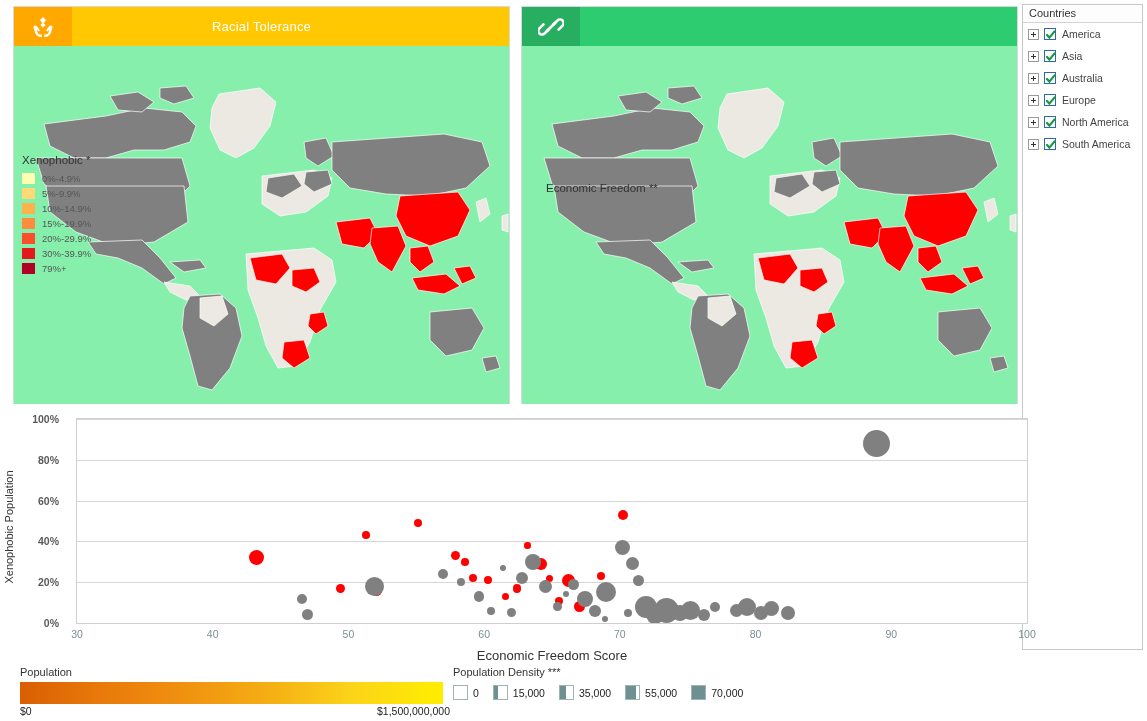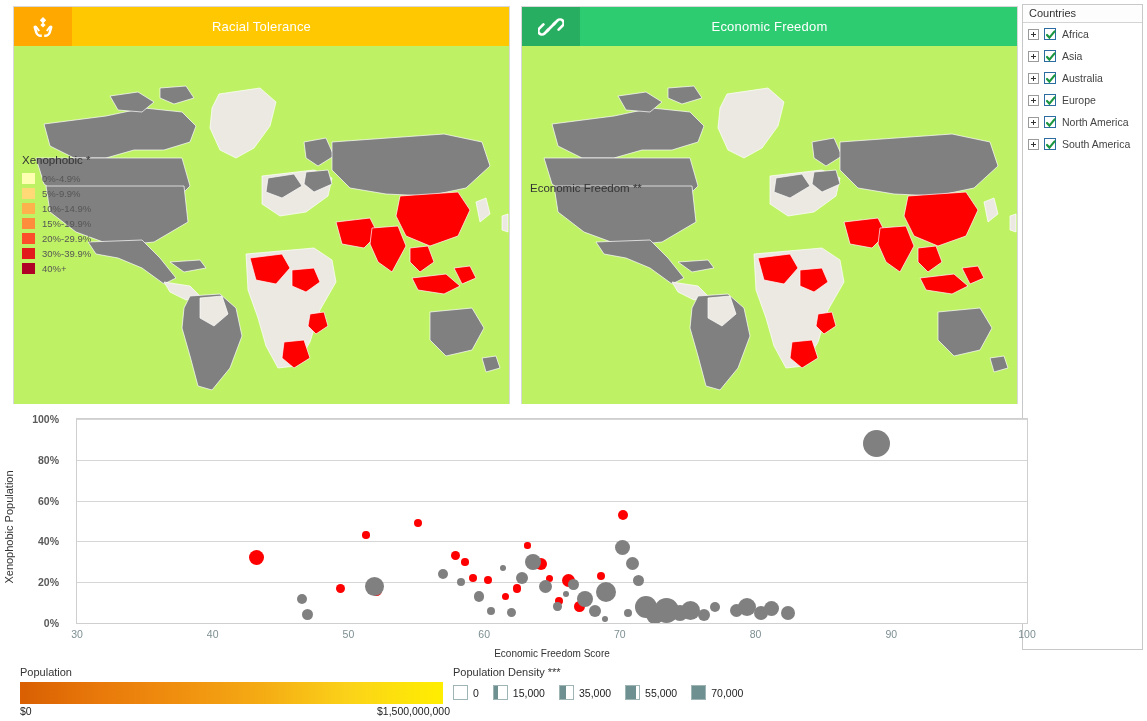--- a/index.html
+++ b/index.html
@@ -23,28 +23,28 @@
   .header-icon { width: 58px; height: 39px; display: flex;
                  align-items: center; justify-content: center; flex: 0 0 58px; }
   .header-title { flex: 1 1 auto; text-align: center; color: #ffffff;
                   font-size: 13px; letter-spacing: .2px;
                   padding-right: 58px; }
   #panel-racial   .panel-header { background: #ffc800; }
   #panel-racial   .header-icon  { background: #ffa800; }
   #panel-economic .panel-header { background: #2ecc71; }
   #panel-economic .header-icon  { background: #27ae60; }
 
-  .map-body { position: relative; height: 358px; background: #bef264;
+  .map-body { position: relative; height: 358px; background: #86efac;
               overflow: hidden; }
   .map-svg { position: absolute; left: 0; top: 0; }
 
   
   .map-legend { position: absolute; z-index: 5; }
   #legend-xeno { left: 8px;  top: 108px; }
-  #legend-econ { left: 8px;  top: 136px; }
+  #legend-econ { left: 24px;  top: 136px; }
   .legend-title { font-size: 11.5px; color: #333; margin-bottom: 5px; }
   .legend-row { display: flex; align-items: center; height: 15px; }
   .legend-swatch { width: 13px; height: 11px; margin-right: 7px; flex: 0 0 13px; }
   .legend-label { font-size: 9.5px; color: #555; white-space: nowrap; }
 
   
   #sidebar { position: absolute; left: 1022px; top: 4px; width: 121px;
              height: 646px; background: #ffffff; border: 1px solid #c8c8c8; }
   #sidebar-header { height: 18px; border-bottom: 1px solid #d4d4d4;
                     padding: 2px 0 0 6px; font-size: 11px; color: #333;
@@ -74,21 +74,21 @@
               background: #d6d6d6; }
   .bubble { position: absolute; border-radius: 50%; }
   .ytick { position: absolute; right: 0; font-size: 10.5px; color: #5a5a5a;
            text-align: right; width: 46px; transform: translateY(-50%); font-weight: bold; }
   .xtick { position: absolute; top: 0; font-size: 10.5px; color: #7d8f93;
            transform: translateX(-50%); }
   #ylabel { position: absolute; left: -4px; top: 113px; font-size: 11px;
             color: #333; transform: rotate(-90deg) translateX(-50%);
             transform-origin: left center; white-space: nowrap; }
   #xlabel { position: absolute; left: 63px; width: 952px; top: 240px;
-            text-align: center; font-size: 10px; color: #333; }
+            text-align: center; font-size: 13px; color: #333; }
 
   
   #pop-legend { position: absolute; left: 20px; top: 666px; width: 430px; }
   #pop-legend .t { font-size: 11px; color: #333; }
   #pop-bar { margin-top: 4px; height: 22px; width: 423px;
              background: linear-gradient(to right, #d95f02 0%, #e8780a 18%,
                          #f0900f 38%, #f5ad14 58%, #fbd319 78%, #ffee00 100%); }
   #pop-ends { position: relative; height: 14px; margin-top: 1px; }
   #pop-ends span { position: absolute; font-size: 10.5px; color: #222; }
   #pop-min { left: 0; }
@@ -197,39 +197,38 @@
             <div class="legend-row">
               <div class="legend-swatch" style="background: rgb(252, 78, 42);"></div>
               <div class="legend-label">20%-29.9%</div>
             </div>
             <div class="legend-row">
               <div class="legend-swatch" style="background: rgb(227, 26, 28);"></div>
               <div class="legend-label">30%-39.9%</div>
             </div>
             <div class="legend-row">
               <div class="legend-swatch" style="background: rgb(177, 0, 38);"></div>
-              <div class="legend-label">40%+</div>
+              <div class="legend-label">79%+</div>
             </div>
           </div>
       </div>
     </div>
   </div>
 
   <div class="map-panel" id="panel-economic">
     <div class="panel-header">
       <div class="header-icon">
         <svg width="26" height="26" viewBox="0 0 26 26">
           <g fill="none" stroke="#fff" stroke-width="2.6" stroke-linecap="round">
             <path d="M10.5 15.5 L6.5 19.5 a3.6 3.6 0 0 1 -5.1 -5.1 L5.4 10.4"></path>
             <path d="M15.5 10.5 L19.5 6.5 a3.6 3.6 0 0 1 5.1 5.1 L20.6 15.6"></path>
             <path d="M9 17 L17 9"></path>
           </g>
         </svg>
       </div>
-      <div class="header-title">Economic Freedom</div>
     </div>
     <div class="map-body">
       <svg class="map-svg" width="495" height="358" viewBox="0 0 495 358">
         <g class="world" stroke="#ffffff" stroke-width="0.7">
           <path d="M205 48 L246 42 L262 56 L256 80 L240 102 L222 112 L206 104 L196 82 L198 62 Z" fill="#ece9e2"></path>
           <path d="M30 78 L92 70 L130 62 L168 66 L182 80 L176 96 L150 104 L120 104 L92 112 L60 112 L36 100 Z" fill="#808080"></path>
           <path d="M96 50 L124 46 L140 56 L128 66 L104 64 Z" fill="#808080"></path>
           <path d="M146 42 L172 40 L180 52 L160 58 L146 52 Z" fill="#808080"></path>
           <path d="M22 112 L168 112 L176 140 L150 166 L130 176 L96 176 L60 160 L30 138 Z" fill="#808080"></path>
           <path d="M32 140 L170 140 L174 176 L140 196 L100 200 L62 186 L36 166 Z" fill="#808080"></path>
@@ -269,21 +268,21 @@
   <div id="sidebar">
     <div id="sidebar-header">Countries</div>
     <div id="sidebar-list">
         <div class="tree-item">
           <span class="expander"></span>
           <span class="checkbox">
             <svg width="12" height="12" viewBox="0 0 12 12">
               <path d="M2 6 L4.4 8.6 L9.6 2.4" stroke="#1a9641" stroke-width="2.2" fill="none" stroke-linecap="round"></path>
             </svg>
           </span>
-          <span class="tree-label">Africa</span>
+          <span class="tree-label">America</span>
         </div>
         <div class="tree-item">
           <span class="expander"></span>
           <span class="checkbox">
             <svg width="12" height="12" viewBox="0 0 12 12">
               <path d="M2 6 L4.4 8.6 L9.6 2.4" stroke="#1a9641" stroke-width="2.2" fill="none" stroke-linecap="round"></path>
             </svg>
           </span>
           <span class="tree-label">Asia</span>
         </div>

